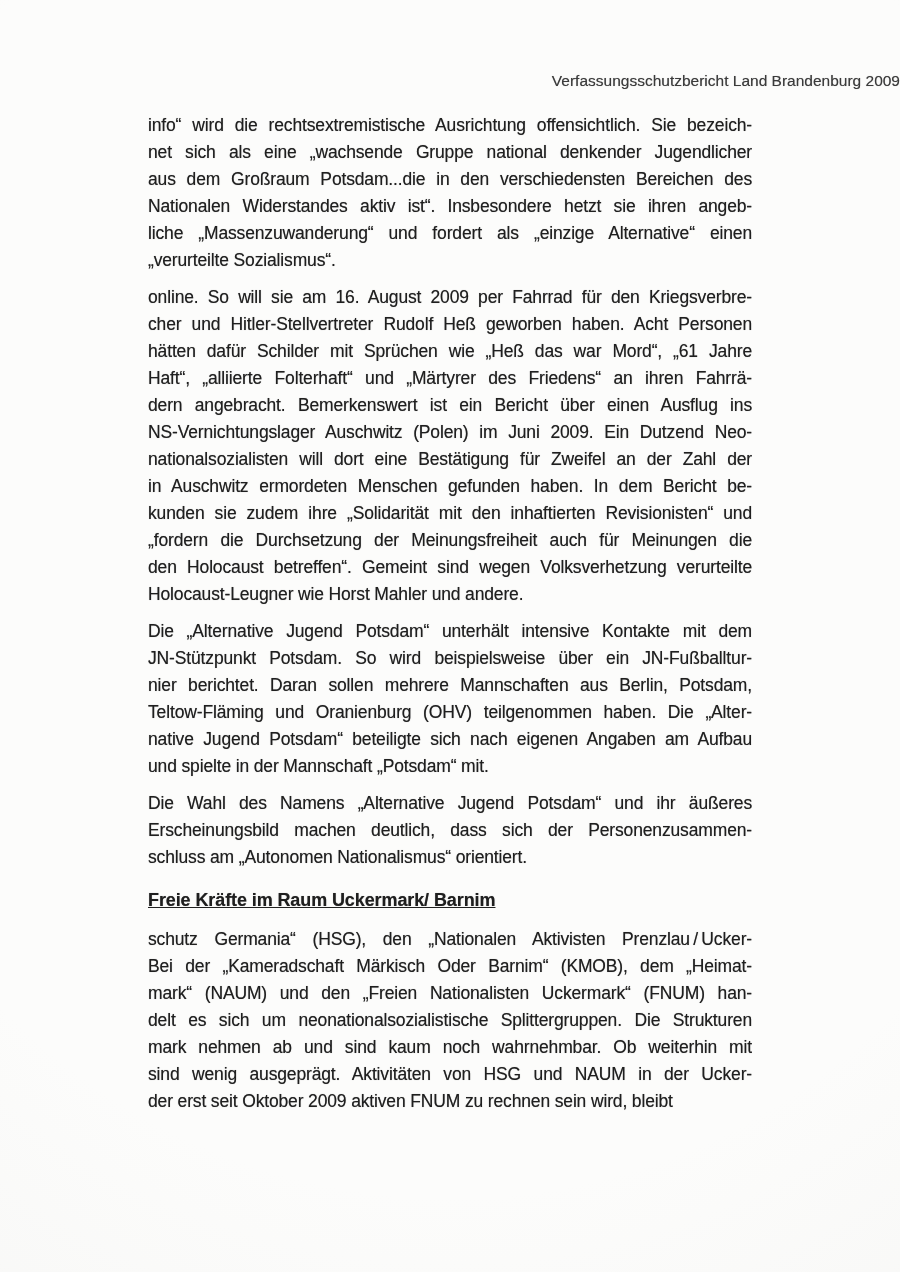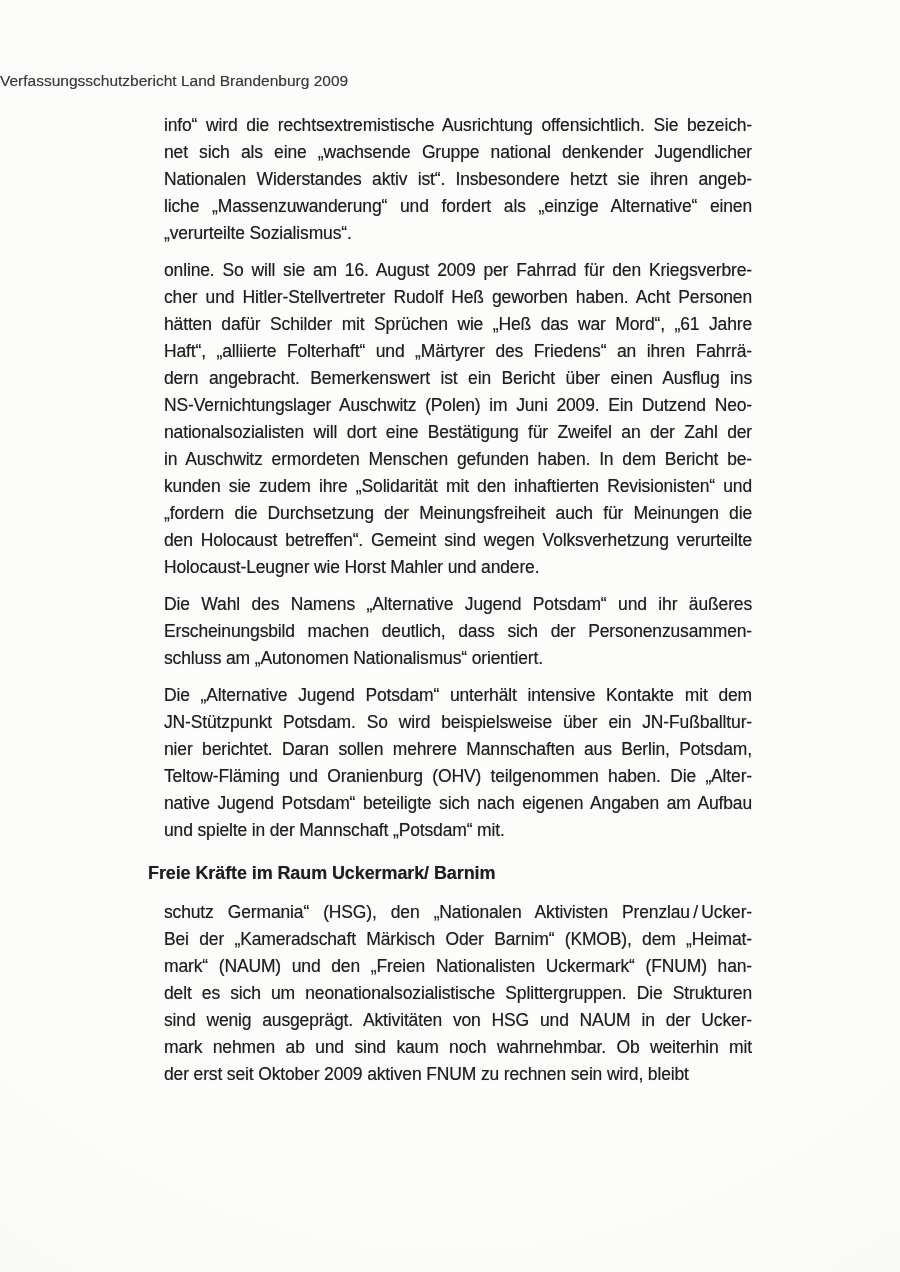--- a/index.html
+++ b/index.html
@@ -16,54 +16,55 @@
       radial-gradient(ellipse 120% 90% at 50% 40%, rgba(255,255,255,0) 60%, rgba(225,225,222,0.25) 100%),
       #fcfcfb;
     overflow: hidden;
     color: #212121;
   }
   .running-header {
     position: absolute;
     top: 72px;
     left: 0;
     width: 100%;
-    text-align: left;
+    text-align: right;
     font-size: 15.5px;
     line-height: 18px;
     color: #3b3b3b;
     text-shadow: 0 0 0.7px rgba(60,60,60,0.55);
   }
   .text-column {
     position: absolute;
     left: 148px;
     top: 112px;
     width: 604px;
     font-size: 17.5px;
     line-height: 27px;
     letter-spacing: -0.15px;
     color: #1f1f1f;
     text-shadow: 0 0 0.7px rgba(35,35,35,0.6);
   }
-  .para { margin: 0 0 10px 16px; }
+  .para { margin: 0 0 10px 0; }
   .line {
     text-align: justify;
     text-align-last: justify;
     white-space: normal;
     height: 27px;
     overflow: hidden;
   }
   .line.last-line {
     text-align-last: left;
   }
   .heading {
     font-weight: bold;
     font-size: 18px;
     line-height: 27px;
     margin: 16px 0 12px 0;
     letter-spacing: -0.1px;
+    text-decoration: underline;
   }
   .page-number {
     position: absolute;
     top: 1184px;
     left: 16px;
     width: 100%;
     text-align: right;
     font-size: 12px;
     color: #3f3f3f;
     text-shadow: 0 0 0.7px rgba(60,60,60,0.5);
@@ -72,57 +73,58 @@
 </head>
 <body>
 
 <div class="page">
   <div class="running-header">Verfassungsschutzbericht Land Brandenburg 2009</div>
 
   <div class="text-column" style="color: rgb(31, 31, 31);">
       <div class="para">
         <div class="line">info“ wird die rechtsextremistische Ausrichtung offensichtlich. Sie bezeich-</div>
         <div class="line">net sich als eine „wachsende Gruppe national denkender Jugendlicher</div>
+        <div class="line">aus dem Großraum Potsdam...die in den verschiedensten Bereichen des</div>
         <div class="line">Nationalen Widerstandes aktiv ist“. Insbesondere hetzt sie ihren angeb-</div>
         <div class="line">liche „Massenzuwanderung“ und fordert als „einzige Alternative“ einen</div>
         <div class="line last-line">„verurteilte Sozialismus“.</div>
       </div>
       <div class="para">
         <div class="line">online. So will sie am 16. August 2009 per Fahrrad für den Kriegsverbre-</div>
         <div class="line">cher und Hitler-Stellvertreter Rudolf Heß geworben haben. Acht Personen</div>
         <div class="line">hätten dafür Schilder mit Sprüchen wie „Heß das war Mord“, „61 Jahre</div>
         <div class="line">Haft“, „alliierte Folterhaft“ und „Märtyrer des Friedens“ an ihren Fahrrä-</div>
         <div class="line">dern angebracht. Bemerkenswert ist ein Bericht über einen Ausflug ins</div>
         <div class="line">NS-Vernichtungslager Auschwitz (Polen) im Juni 2009. Ein Dutzend Neo-</div>
         <div class="line">nationalsozialisten will dort eine Bestätigung für Zweifel an der Zahl der</div>
         <div class="line">in Auschwitz ermordeten Menschen gefunden haben. In dem Bericht be-</div>
         <div class="line">kunden sie zudem ihre „Solidarität mit den inhaftierten Revisionisten“ und</div>
         <div class="line">„fordern die Durchsetzung der Meinungsfreiheit auch für Meinungen die</div>
         <div class="line">den Holocaust betreffen“. Gemeint sind wegen Volksverhetzung verurteilte</div>
         <div class="line last-line">Holocaust-Leugner wie Horst Mahler und andere.</div>
       </div>
       <div class="para">
-        <div class="line">Die Wahl des Namens „Alternative Jugend Potsdam“ und ihr äußeres</div>
-        <div class="line">Erscheinungsbild machen deutlich, dass sich der Personenzusammen-</div>
-        <div class="line last-line">schluss am „Autonomen Nationalismus“ orientiert.</div>
-      </div>
-      <div class="para">
         <div class="line">Die „Alternative Jugend Potsdam“ unterhält intensive Kontakte mit dem</div>
         <div class="line">JN-Stützpunkt Potsdam. So wird beispielsweise über ein JN-Fußballtur-</div>
         <div class="line">nier berichtet. Daran sollen mehrere Mannschaften aus Berlin, Potsdam,</div>
         <div class="line">Teltow-Fläming und Oranienburg (OHV) teilgenommen haben. Die „Alter-</div>
         <div class="line">native Jugend Potsdam“ beteiligte sich nach eigenen Angaben am Aufbau</div>
         <div class="line last-line">und spielte in der Mannschaft „Potsdam“ mit.</div>
       </div>
+      <div class="para">
+        <div class="line">Die Wahl des Namens „Alternative Jugend Potsdam“ und ihr äußeres</div>
+        <div class="line">Erscheinungsbild machen deutlich, dass sich der Personenzusammen-</div>
+        <div class="line last-line">schluss am „Autonomen Nationalismus“ orientiert.</div>
+      </div>
       <div class="heading">Freie Kräfte im Raum Uckermark/ Barnim</div>
       <div class="para">
         <div class="line">schutz Germania“ (HSG), den „Nationalen Aktivisten Prenzlau / Ucker-</div>
         <div class="line">Bei der „Kameradschaft Märkisch Oder Barnim“ (KMOB), dem „Heimat-</div>
         <div class="line">mark“ (NAUM) und den „Freien Nationalisten Uckermark“ (FNUM) han-</div>
         <div class="line">delt es sich um neonationalsozialistische Splittergruppen. Die Strukturen</div>
+        <div class="line">mark nehmen ab und sind kaum noch wahrnehmbar. Ob weiterhin mit</div>
         <div class="line">sind wenig ausgeprägt. Aktivitäten von HSG und NAUM in der Ucker-</div>
-        <div class="line">mark nehmen ab und sind kaum noch wahrnehmbar. Ob weiterhin mit</div>
         <div class="line last-line">der erst seit Oktober 2009 aktiven FNUM zu rechnen sein wird, bleibt</div>
       </div>
     </div>
 
   <div class="page-number">82</div>
 </div>
 
 </body></html>

